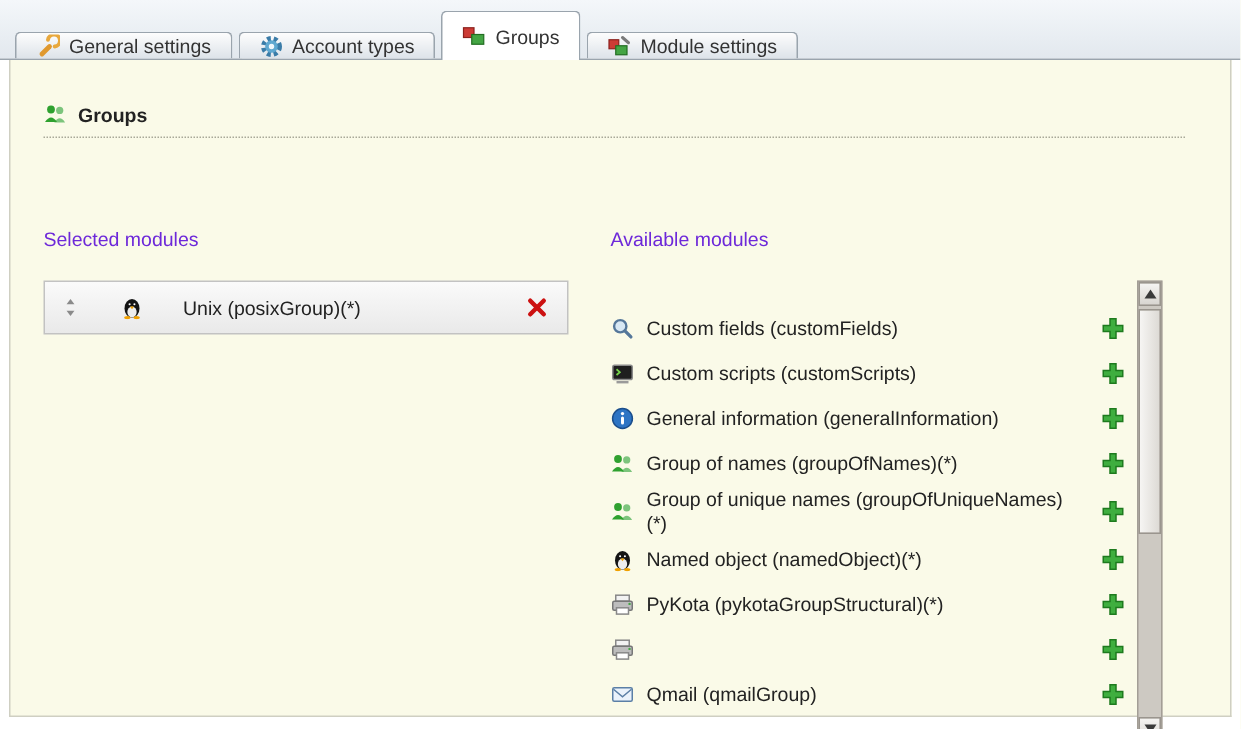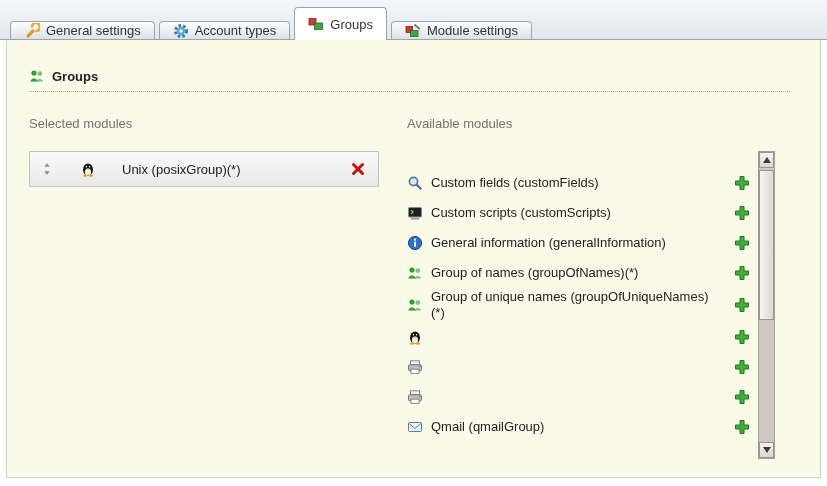--- a/index.html
+++ b/index.html
@@ -55,21 +55,21 @@
     margin-right:30px;
     border-bottom:1px dotted #a8a898;
   }
   .columns {
     display:flex;
     padding-top:24px;
     padding-right:45px;
   }
   .col-left { width:360px; flex:none; margin-right:18px; }
   .col-right { flex:1; min-width:0; }
-  .col-heading { color:#737373; margin-bottom:20px; }
+  .col-heading { color:#6d28d9; margin-bottom:20px;margin-top:36px; }
 
   
   .selected-row {
     width:350px; height:36px;
     display:flex; align-items:center;
     gap:26px;
     padding:0 12px 0 10px;
     background:linear-gradient(#fafafa,#e9e9e9);
     border:1px solid #c2c2c2;
     cursor:move;
@@ -311,29 +311,31 @@
             <svg class="i16 avail-add">
                 <use href="#sym-plus"></use>
               </svg>
           </div>
 
 
           <div class="avail-row">
             <svg class="i16">
                 <use href="#sym-tux"></use>
               </svg>
+            <span class="avail-label">Named object (namedObject)(*)</span>
             <svg class="i16 avail-add">
                 <use href="#sym-plus"></use>
               </svg>
           </div>
 
           <div class="avail-row">
             <svg class="i16">
                 <use href="#sym-printer"></use>
               </svg>
+            <span class="avail-label">PyKota (pykotaGroupStructural)(*)</span>
             <svg class="i16 avail-add">
                 <use href="#sym-plus"></use>
               </svg>
           </div>
 
           <div class="avail-row">
             <svg class="i16">
                 <use href="#sym-printer"></use>
               </svg>
             <svg class="i16 avail-add">

